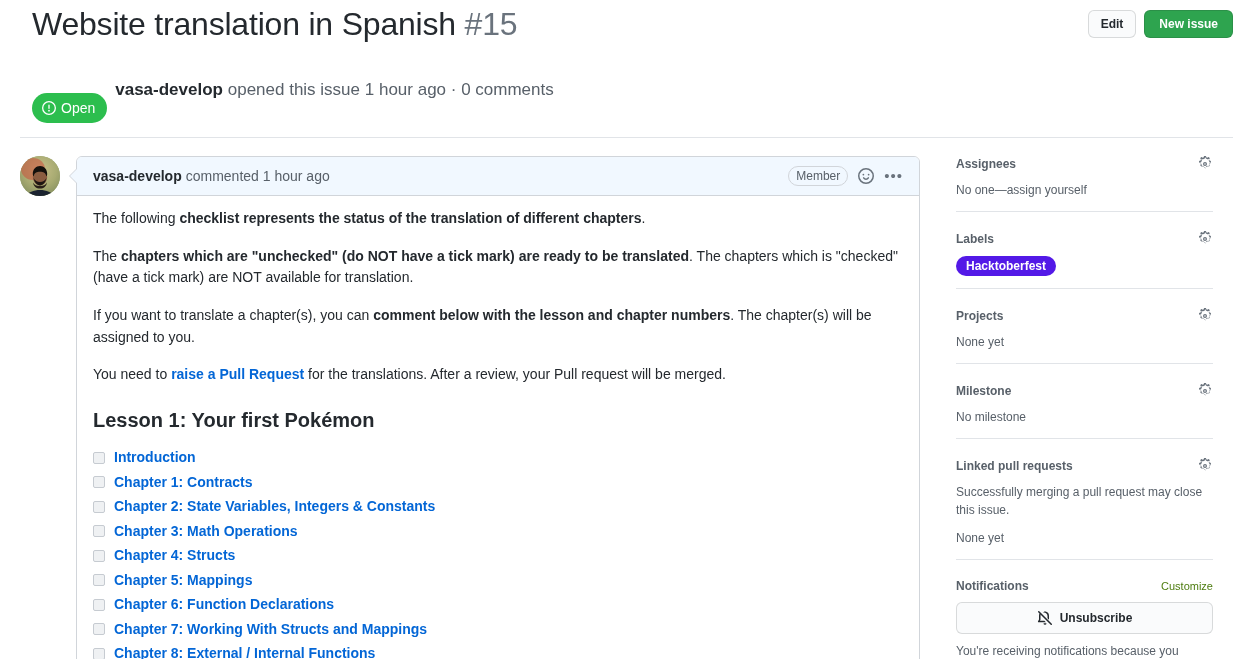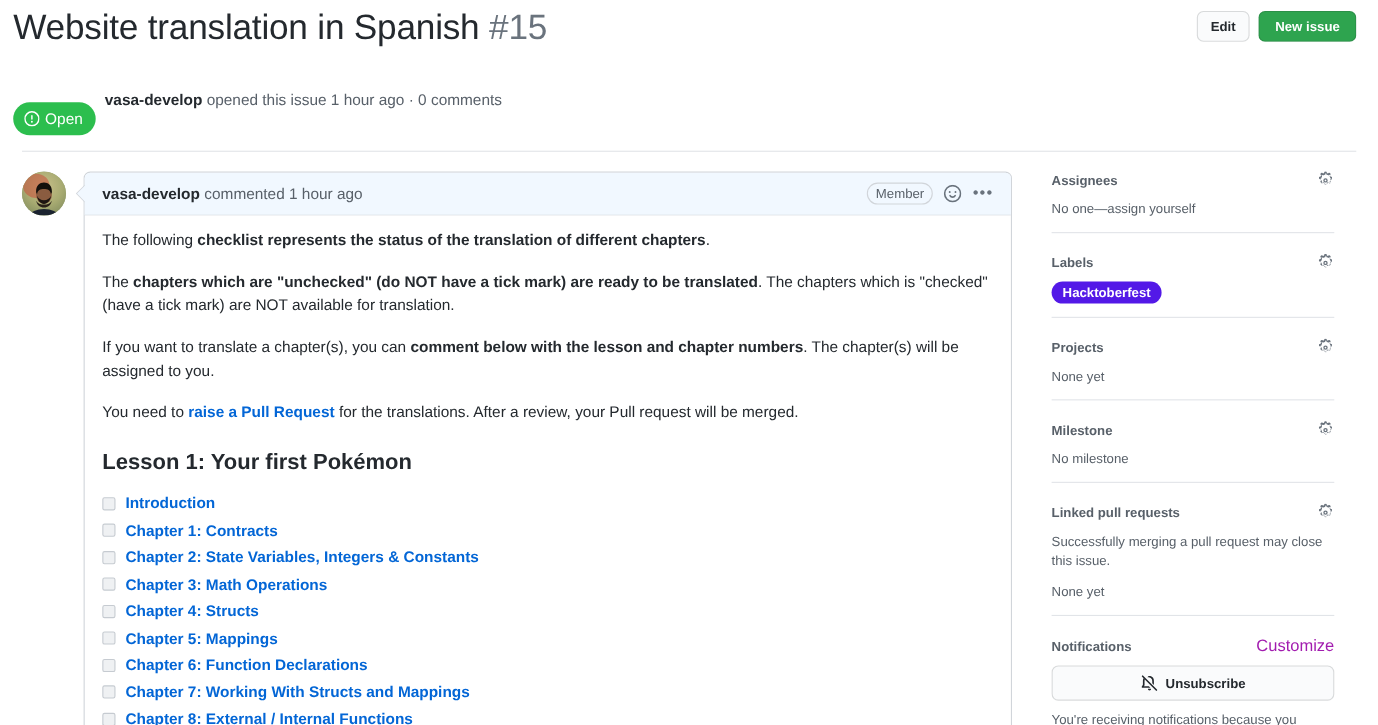--- a/index.html
+++ b/index.html
@@ -10,21 +10,21 @@
     background: #ffffff;
     font-family: "Liberation Sans", sans-serif;
     color: #24292e;
     -webkit-font-smoothing: antialiased;
   }
 
   .page { position: relative; width: 1253px; height: 659px; }
 
   
   .issue-header {
-    padding: 4px 20px 0 12px;
+    padding: 4px 20px 0 32px;
     position: relative;
   }
   .title-row {
     display: flex;
     align-items: flex-start;
     justify-content: space-between;
   }
   .issue-title {
     font-size: 32px;
     font-weight: 400;
@@ -77,21 +77,21 @@
     background: #2cbe4e;
     color: #fff;
     border-radius: 2em;
     padding: 5px 12px 5px 10px;
     font-size: 14px;
     line-height: 20px;
     font-weight: 400;
     margin-top: 37px;
   }
   .state-badge svg { display: block; }
-  .meta-text { font-size: 14px; color: #586069; }
+  .meta-text { font-size: 17px; color: #586069; }
   .meta-text b { color: #24292e; font-weight: bold; }
 
   .rule {
     border: 0;
     border-top: 1px solid #e1e4e8;
     margin: 14px 20px 0 20px;
     height: 0;
   }
 
   
@@ -218,21 +218,21 @@
   .side-head {
     display: flex;
     align-items: center;
     justify-content: space-between;
     font-size: 12px;
     font-weight: bold;
     color: #586069;
     margin-bottom: 9px;
   }
   .side-head .gear { color: #6a737d; display: flex; cursor: pointer; }
-  .side-head .link-plain { font-size: 15px; font-weight: 400; color: #a21caf; cursor: pointer; }
+  .side-head .link-plain { font-size: 11px; font-weight: 400; color: #4d7c0f; cursor: pointer; }
   .side-text { font-size: 12px; color: #586069; line-height: 1.5; }
   .side-text + .side-text { margin-top: 10px; }
 
   .label-pill {
     display: inline-block;
     background: #5319e7;
     color: #ffffff;
     font-size: 12px;
     font-weight: 700;
     line-height: 18px;

